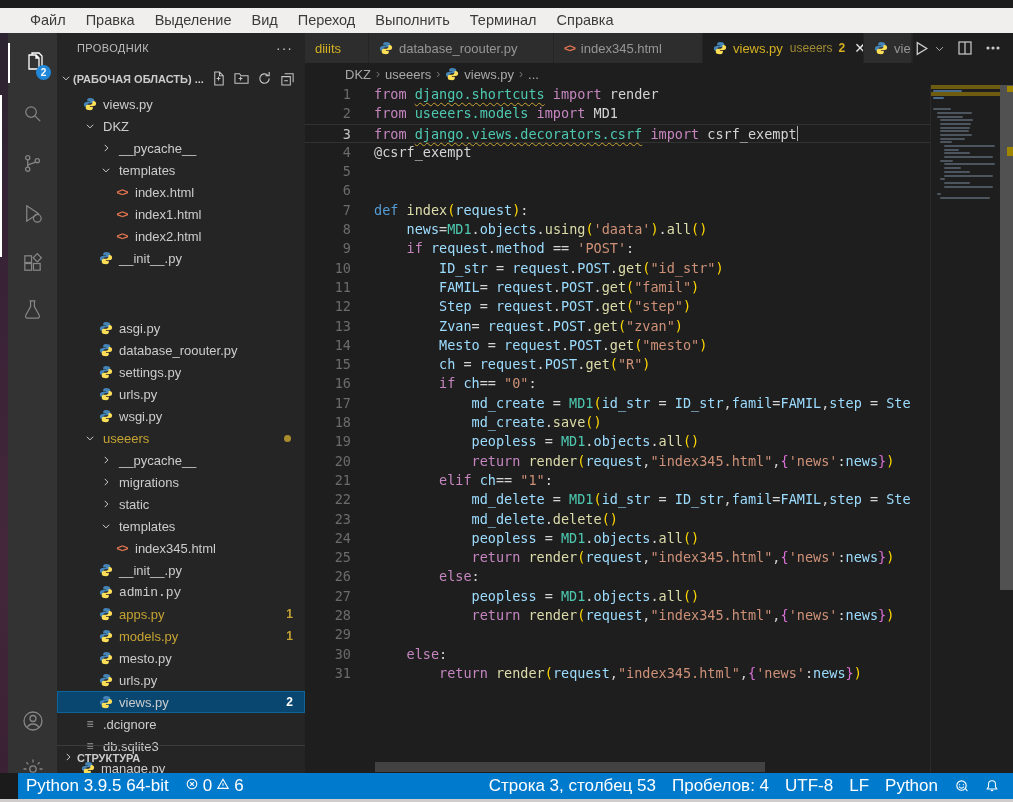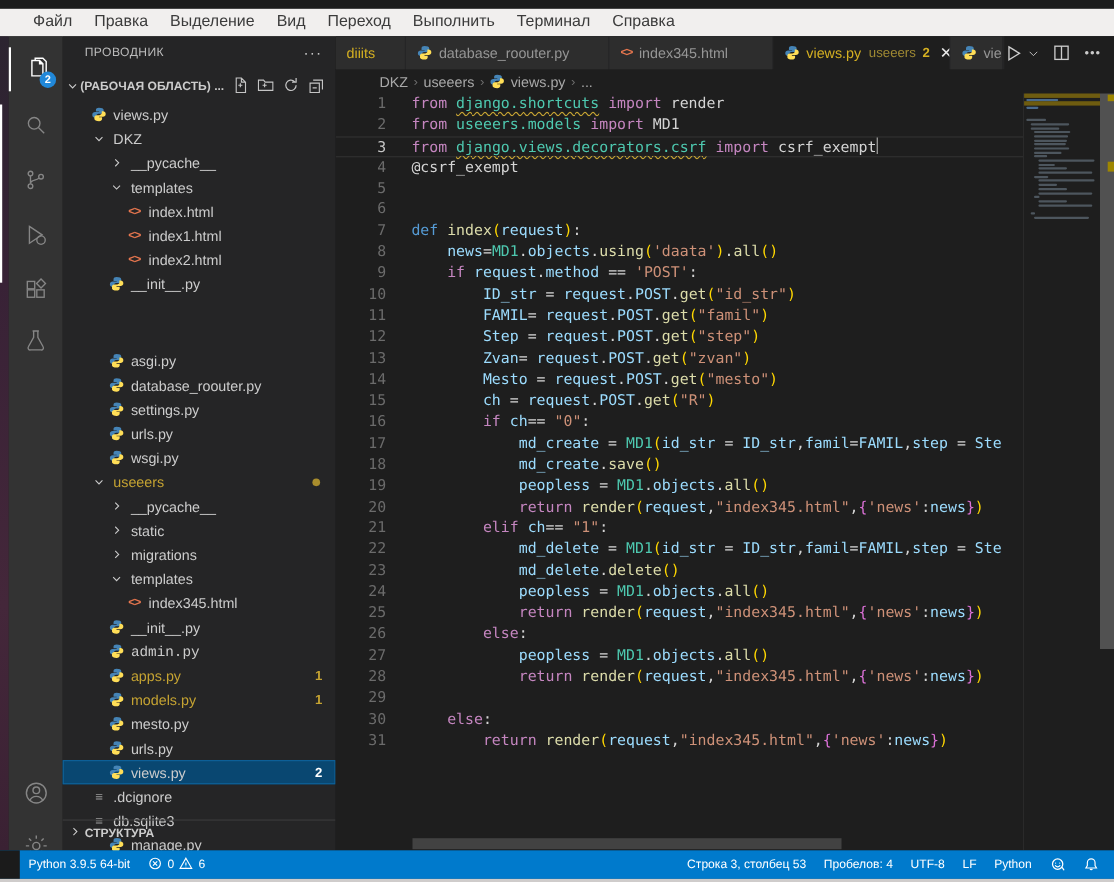--- a/index.html
+++ b/index.html
@@ -95,21 +95,21 @@
   .mm-bar { position:absolute; top:1px; height:2px; border-radius:1px; }
   .mm-warn { position:absolute; left:0; top:0; width:100%; height:3.7px; background:#6e5c10; }
   .vscroll { position:absolute; top:52px; right:0; width:13px; height:688px; }
   .vscroll .thumb { position:absolute; top:0; left:0; width:13px; height:505px; background:#515151; }
   .vscroll .mark1 { position:absolute; top:1px; right:0; width:6px; height:6px; background:#9e8600; }
   .vscroll .mark2 { position:absolute; top:62px; right:0; width:6px; height:9px; background:#9e8600; }
   .hscroll { position:absolute; bottom:1px; left:70px; width:390px; height:10px; background:#424242; }
 
   
   .statusbar { position:absolute; left:0; top:773px; width:1013px; height:26px; background:#007acc;
-    display:flex; align-items:center; color:#ffffff; font-size:11px; }
+    display:flex; align-items:center; color:#ffffff; font-size:17px; }
   .statusbar .corner { width:18px; height:26px; background:#1b1b1b; flex:none; }
   .sb-item { display:flex; align-items:center; gap:4px; padding:0 8px; height:100%; cursor:pointer; }
   .sb-item svg { stroke:#ffffff; fill:none; stroke-width:1.2; }
   .sb-right { margin-left:auto; display:flex; align-items:center; padding-right:6px; }
   .bottom-strip { position:absolute; left:0; top:799px; width:1013px; height:3px; background:#cfcccb; }
 </style>
 </head>
 <body>
 
 <div id="app">
@@ -332,29 +332,29 @@
               </svg>
             </span>
             <span class="label">__pycache__</span>
           </div>
           <div class="tree-row" style="padding-left: 41px;">
             <span class="chev ficon">
               <svg width="10" height="10" viewBox="0 0 16 16">
                 <path d="M6 3l5 5-5 5" fill="none" stroke="#cccccc" stroke-width="1.6"></path>
               </svg>
             </span>
-            <span class="label">static</span>
+            <span class="label">migrations</span>
           </div>
           <div class="tree-row" style="padding-left: 41px;">
             <span class="chev ficon">
               <svg width="10" height="10" viewBox="0 0 16 16">
                 <path d="M6 3l5 5-5 5" fill="none" stroke="#cccccc" stroke-width="1.6"></path>
               </svg>
             </span>
-            <span class="label">migrations</span>
+            <span class="label">static</span>
           </div>
           <div class="tree-row" style="padding-left: 41px;">
             <span class="chev ficon">
               <svg width="10" height="10" viewBox="0 0 16 16">
                 <path d="M3 6l5 5 5-5" fill="none" stroke="#cccccc" stroke-width="1.6"></path>
               </svg>
             </span>
             <span class="label">templates</span>
           </div>
           <div class="tree-row" style="padding-left: 57px;">
@@ -434,21 +434,21 @@
               <span class="list-glyph">≡</span>
             </span>
             <span class="label">.dcignore</span>
           </div>
           <div class="tree-row" style="padding-left: 25px;">
             <span class="ficon">
               <span class="list-glyph">≡</span>
             </span>
             <span class="label">db.sqlite3</span>
           </div>
-          <div class="tree-row" style="padding-left: 41px;">
+          <div class="tree-row" style="padding-left: 23px;">
             <span class="ficon">
               <svg width="14" height="14" viewBox="0 0 16 16">
                 <path fill="#4584b6" d="M7.9 1C6.1 1 4.8 1.9 4.8 3.2V5h3.3v.6H3.9C2.3 5.6 1 6.6 1 8.5s1.3 2.9 2.9 2.9h1.2V9.6c0-1.3 1.1-2.4 2.4-2.4h3.1c1.2 0 2.2-1 2.2-2.2V3.2C12.8 1.9 10.9 1 7.9 1z"></path>
                 <path fill="#ffde57" d="M8.1 15c1.8 0 3.1-.9 3.1-2.2V11H7.9v-.6h4.2c1.6 0 2.9-1 2.9-2.9s-1.3-2.9-2.9-2.9h-1.2v1.8c0 1.3-1.1 2.4-2.4 2.4H5.4c-1.2 0-2.2 1-2.2 2.2v1.8C3.2 14.1 5.1 15 8.1 15z"></path>
               </svg>
             </span>
             <span class="label">manage.py</span>
           </div>
         </div>
       <div class="outline-header">

